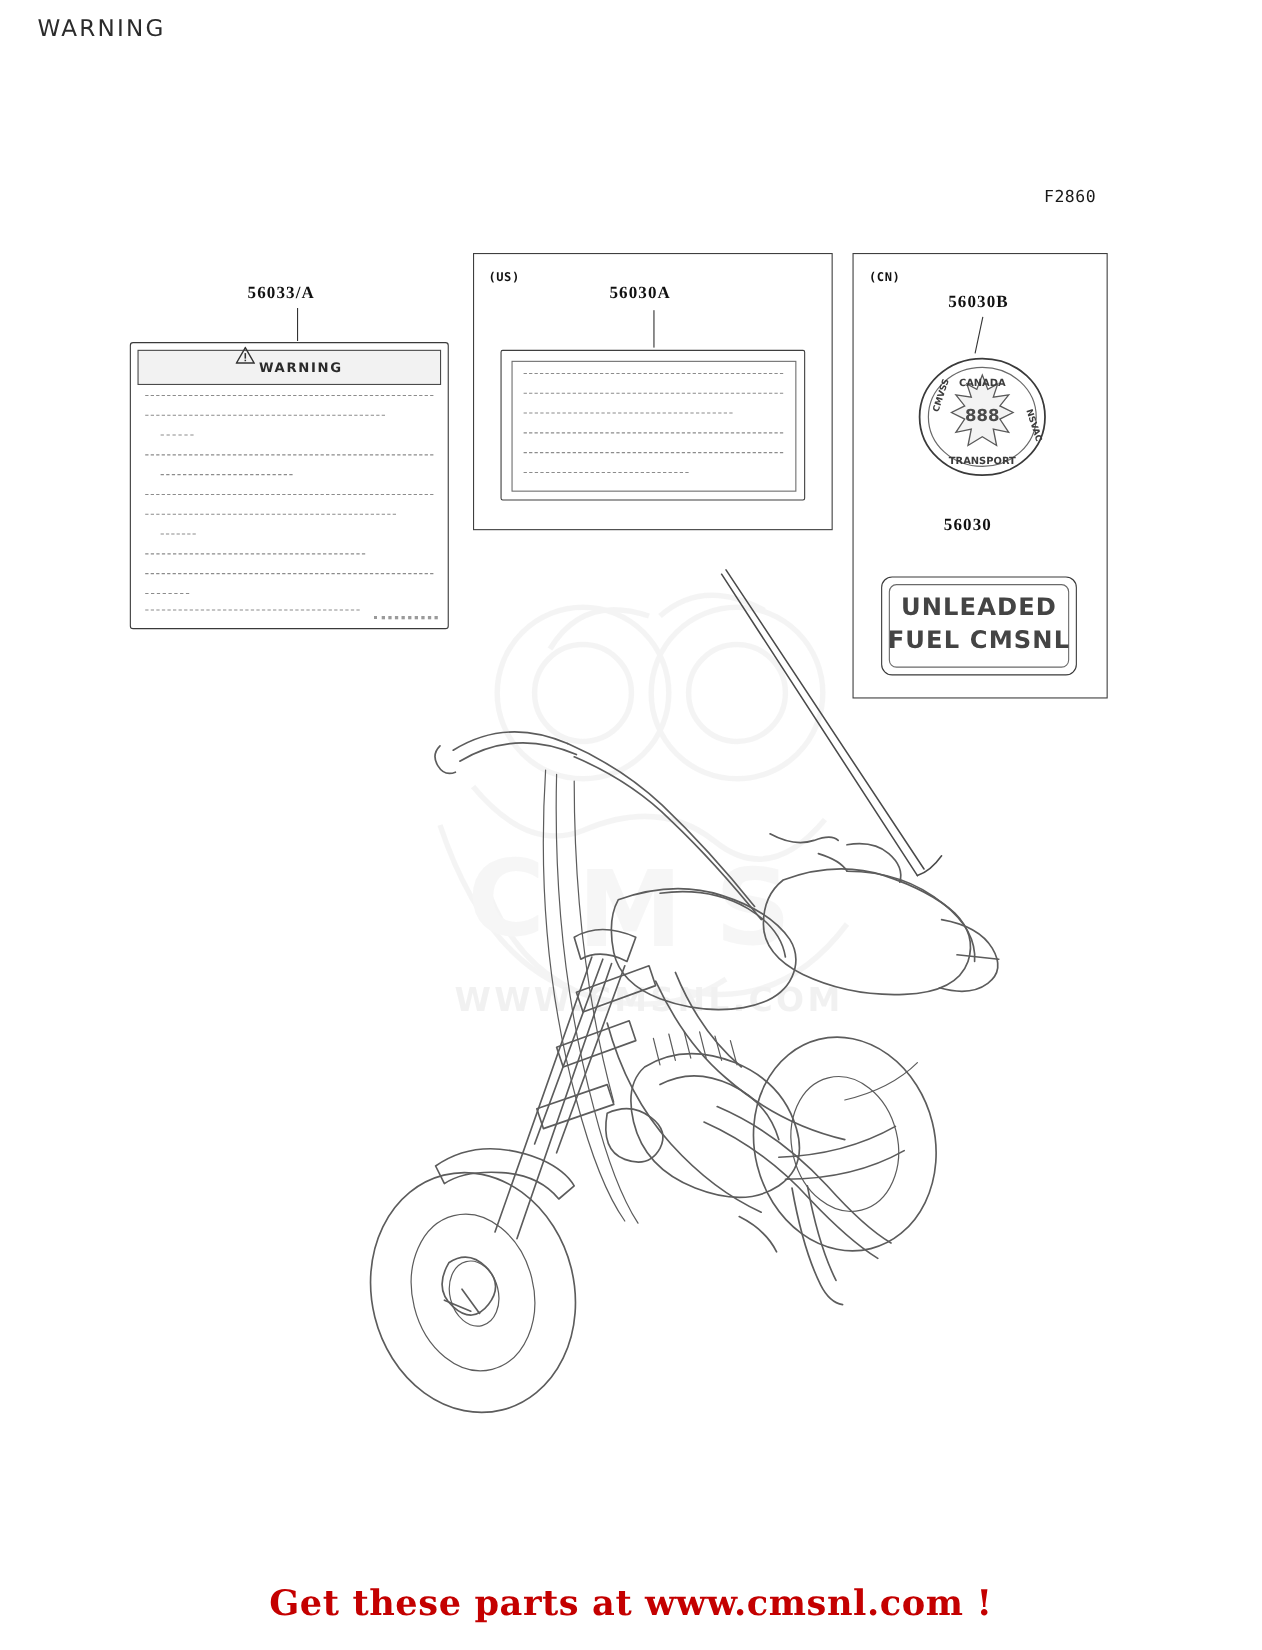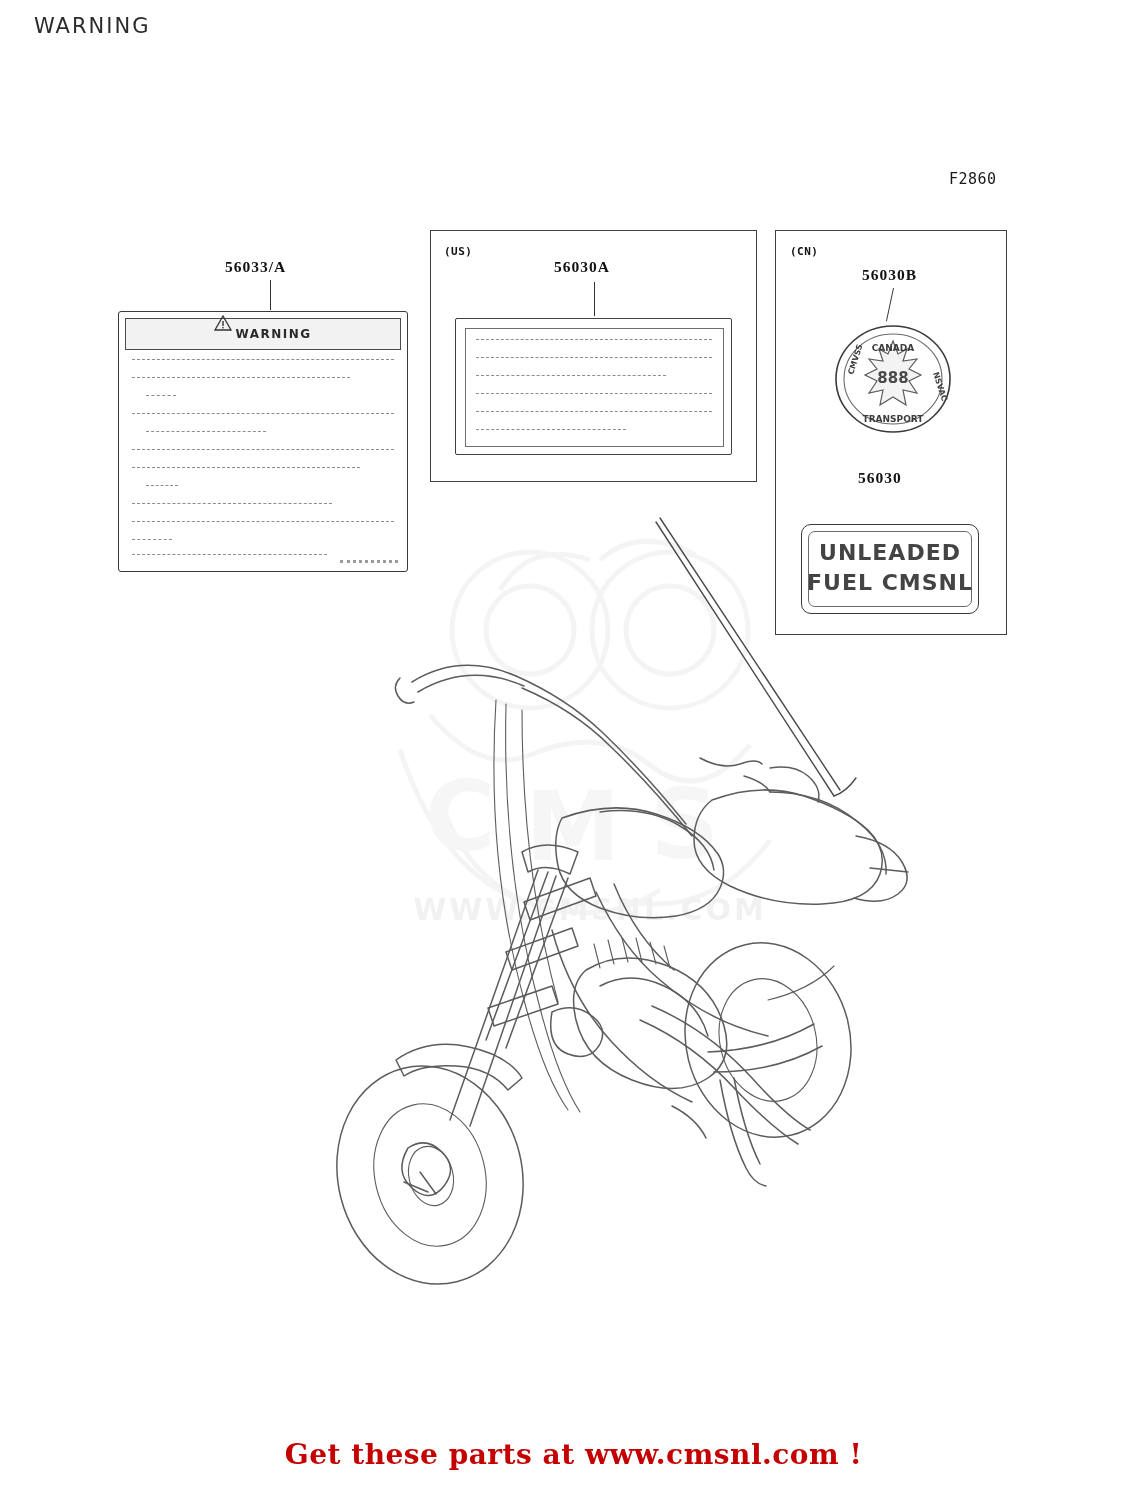--- a/index.html
+++ b/index.html
@@ -237,21 +237,21 @@
 
   
   #footer {
     position: absolute;
     left: 0;
     top: 1438px;
     width: 1147px;
     text-align: center;
     font-family: "DejaVu Serif", serif;
     font-weight: bold;
-    font-size: 28px;
+    font-size: 32px;
     color: #c40000;
     letter-spacing: 0.5px;
   }
 </style>
 </head>
 <body>
 
 <div id="page-title">WARNING</div>
 <div id="figure-code">F2860</div>
 

